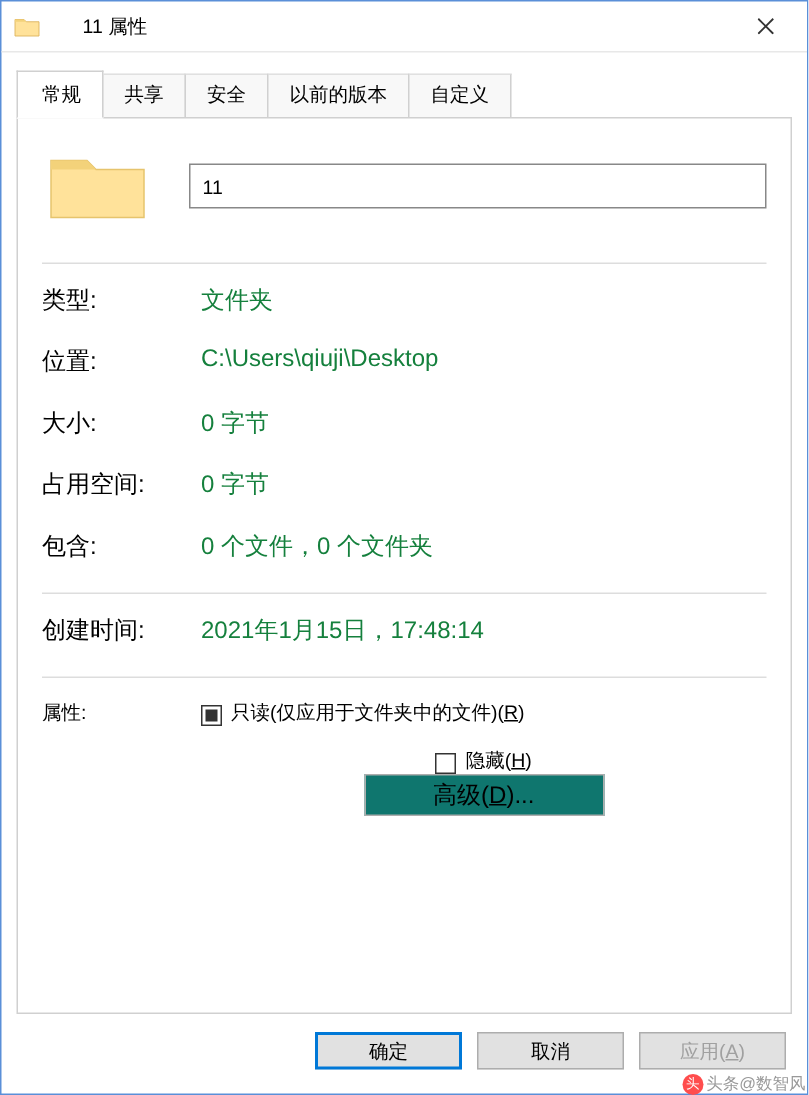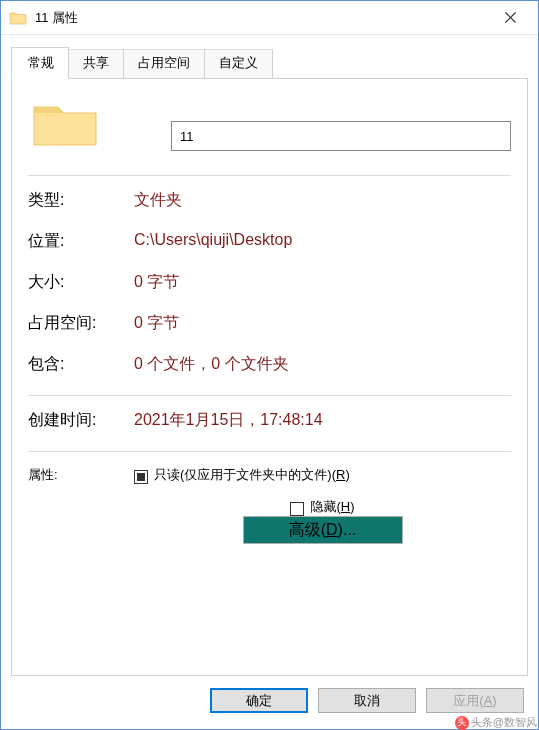--- a/index.html
+++ b/index.html
@@ -18,20 +18,21 @@
       background: #fff;
       display: flex;
       flex-direction: column;
     }
     .titlebar {
       height: 34px;
       display: flex;
       align-items: center;
       padding: 0 8px;
       border-bottom: 1px solid #e8e8e8;
+      gap: 20px;
     }
     .titlebar-icon {
       width: 18px;
       height: 14px;
       margin-right: 8px;
     }
     .titlebar-title {
       flex: 1;
       font-size: 13px;
     }
@@ -81,23 +82,22 @@
     }
     .tab-panel {
       border: 1px solid #d0d0d0;
       flex: 1;
       padding: 18px 16px;
       position: relative;
       z-index: 1;
     }
     .top-row {
       display: flex;
-      align-items: flex-end;
+      align-items: center;
       margin-bottom: 24px;
-      gap: 45px;
     }
     .folder-icon-large {
       width: 74px;
       height: 54px;
       margin-right: 24px;
     }
     .name-input {
       flex: 1;
       height: 30px;
       border: 1px solid #888;
@@ -114,21 +114,21 @@
       display: flex;
       margin-bottom: 20px;
       font-size: 16px;
     }
     .row-label {
       width: 106px;
       color: #000;
     }
     .row-value {
       flex: 1;
-      color: #7f1d1d;
+      color: #15803d;
     }
     .attr-section {
       display: flex;
     }
     .attr-right {
       flex: 1;
     }
     .checkbox-row {
       display: flex;
       align-items: flex-end;
@@ -236,21 +236,22 @@
         <line x1="0.5" y1="0.5" x2="10.5" y2="10.5" stroke="#333" stroke-width="1.2"></line>
         <line x1="10.5" y1="0.5" x2="0.5" y2="10.5" stroke="#333" stroke-width="1.2"></line>
       </svg>
     </div>
   </div>
 
   <div class="content-area">
     <div class="tabs">
       <div class="tab active">常规</div>
       <div class="tab">共享</div>
-      <div class="tab">占用空间</div>
+      <div class="tab">安全</div>
+      <div class="tab">以前的版本</div>
       <div class="tab">自定义</div>
     </div>
 
     <div class="tab-panel">
 
       <div class="top-row">
         <span class="folder-icon-large">
           <svg viewBox="0 0 74 54">
             <path d="M6 10 L30 10 L36 16 L68 16 L68 48 L6 48 Z" fill="#ffe29a" stroke="#e6c46d" stroke-width="1"></path>
             <path d="M6 10 L30 10 L36 16 L6 16 Z" fill="#f3d27a"></path>

